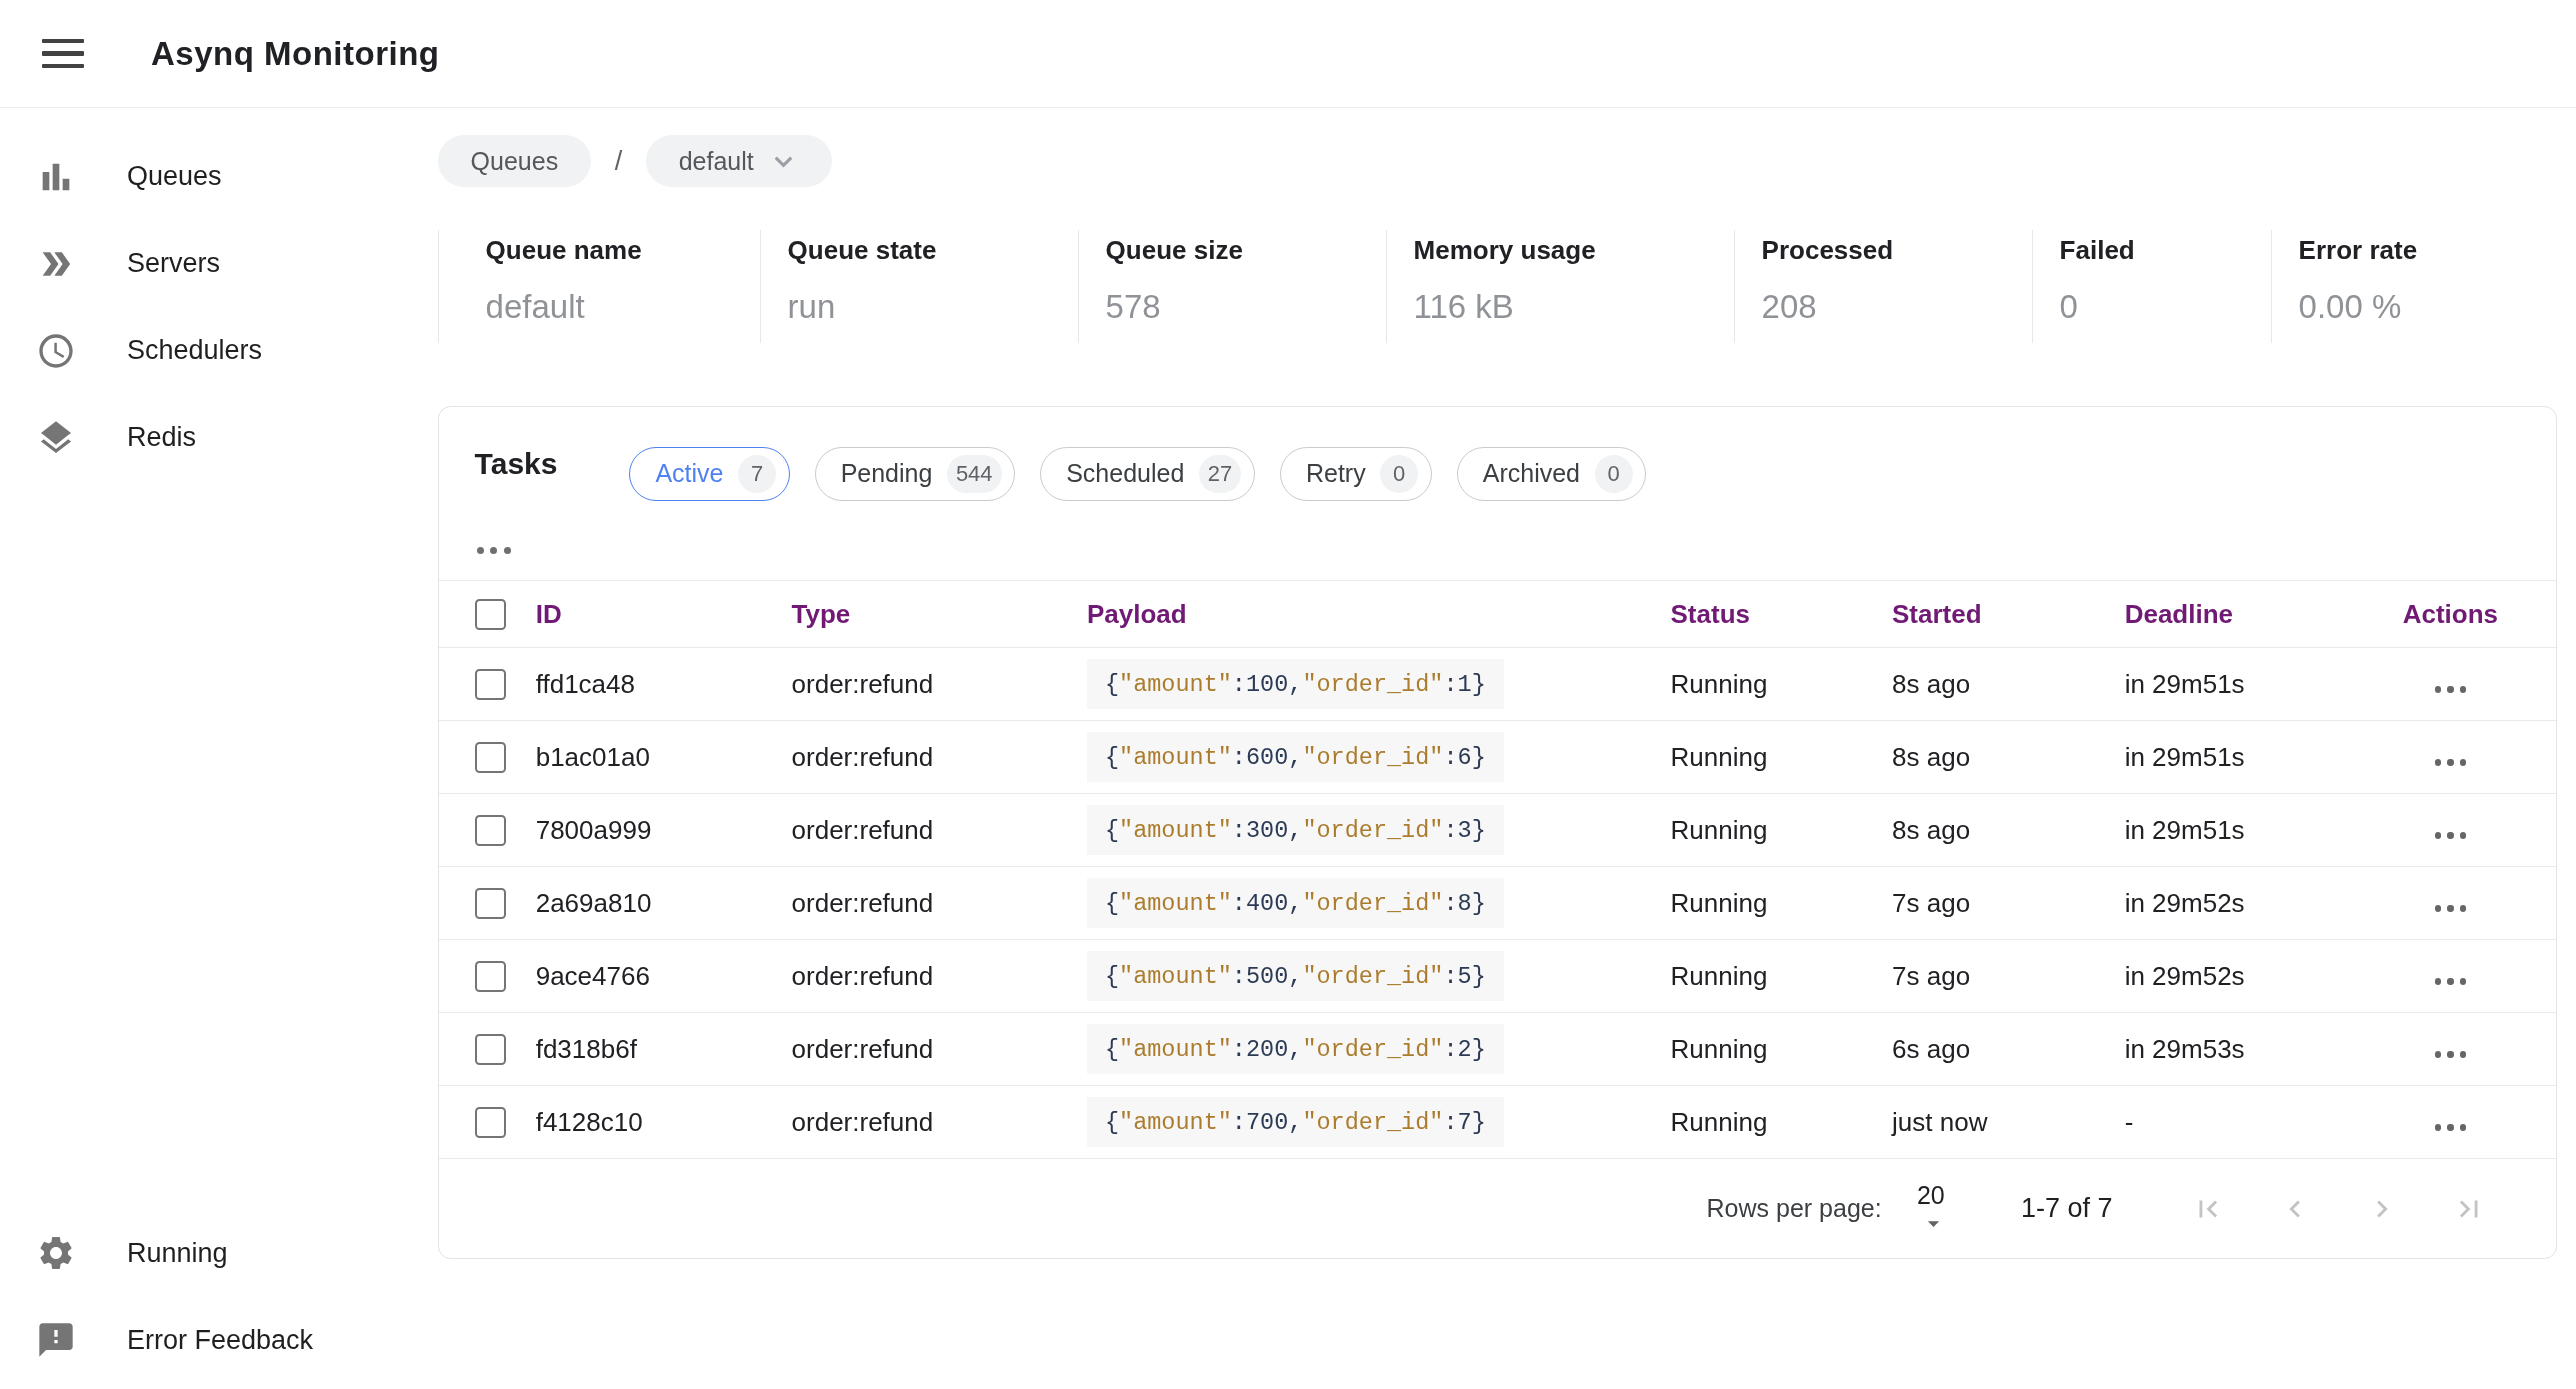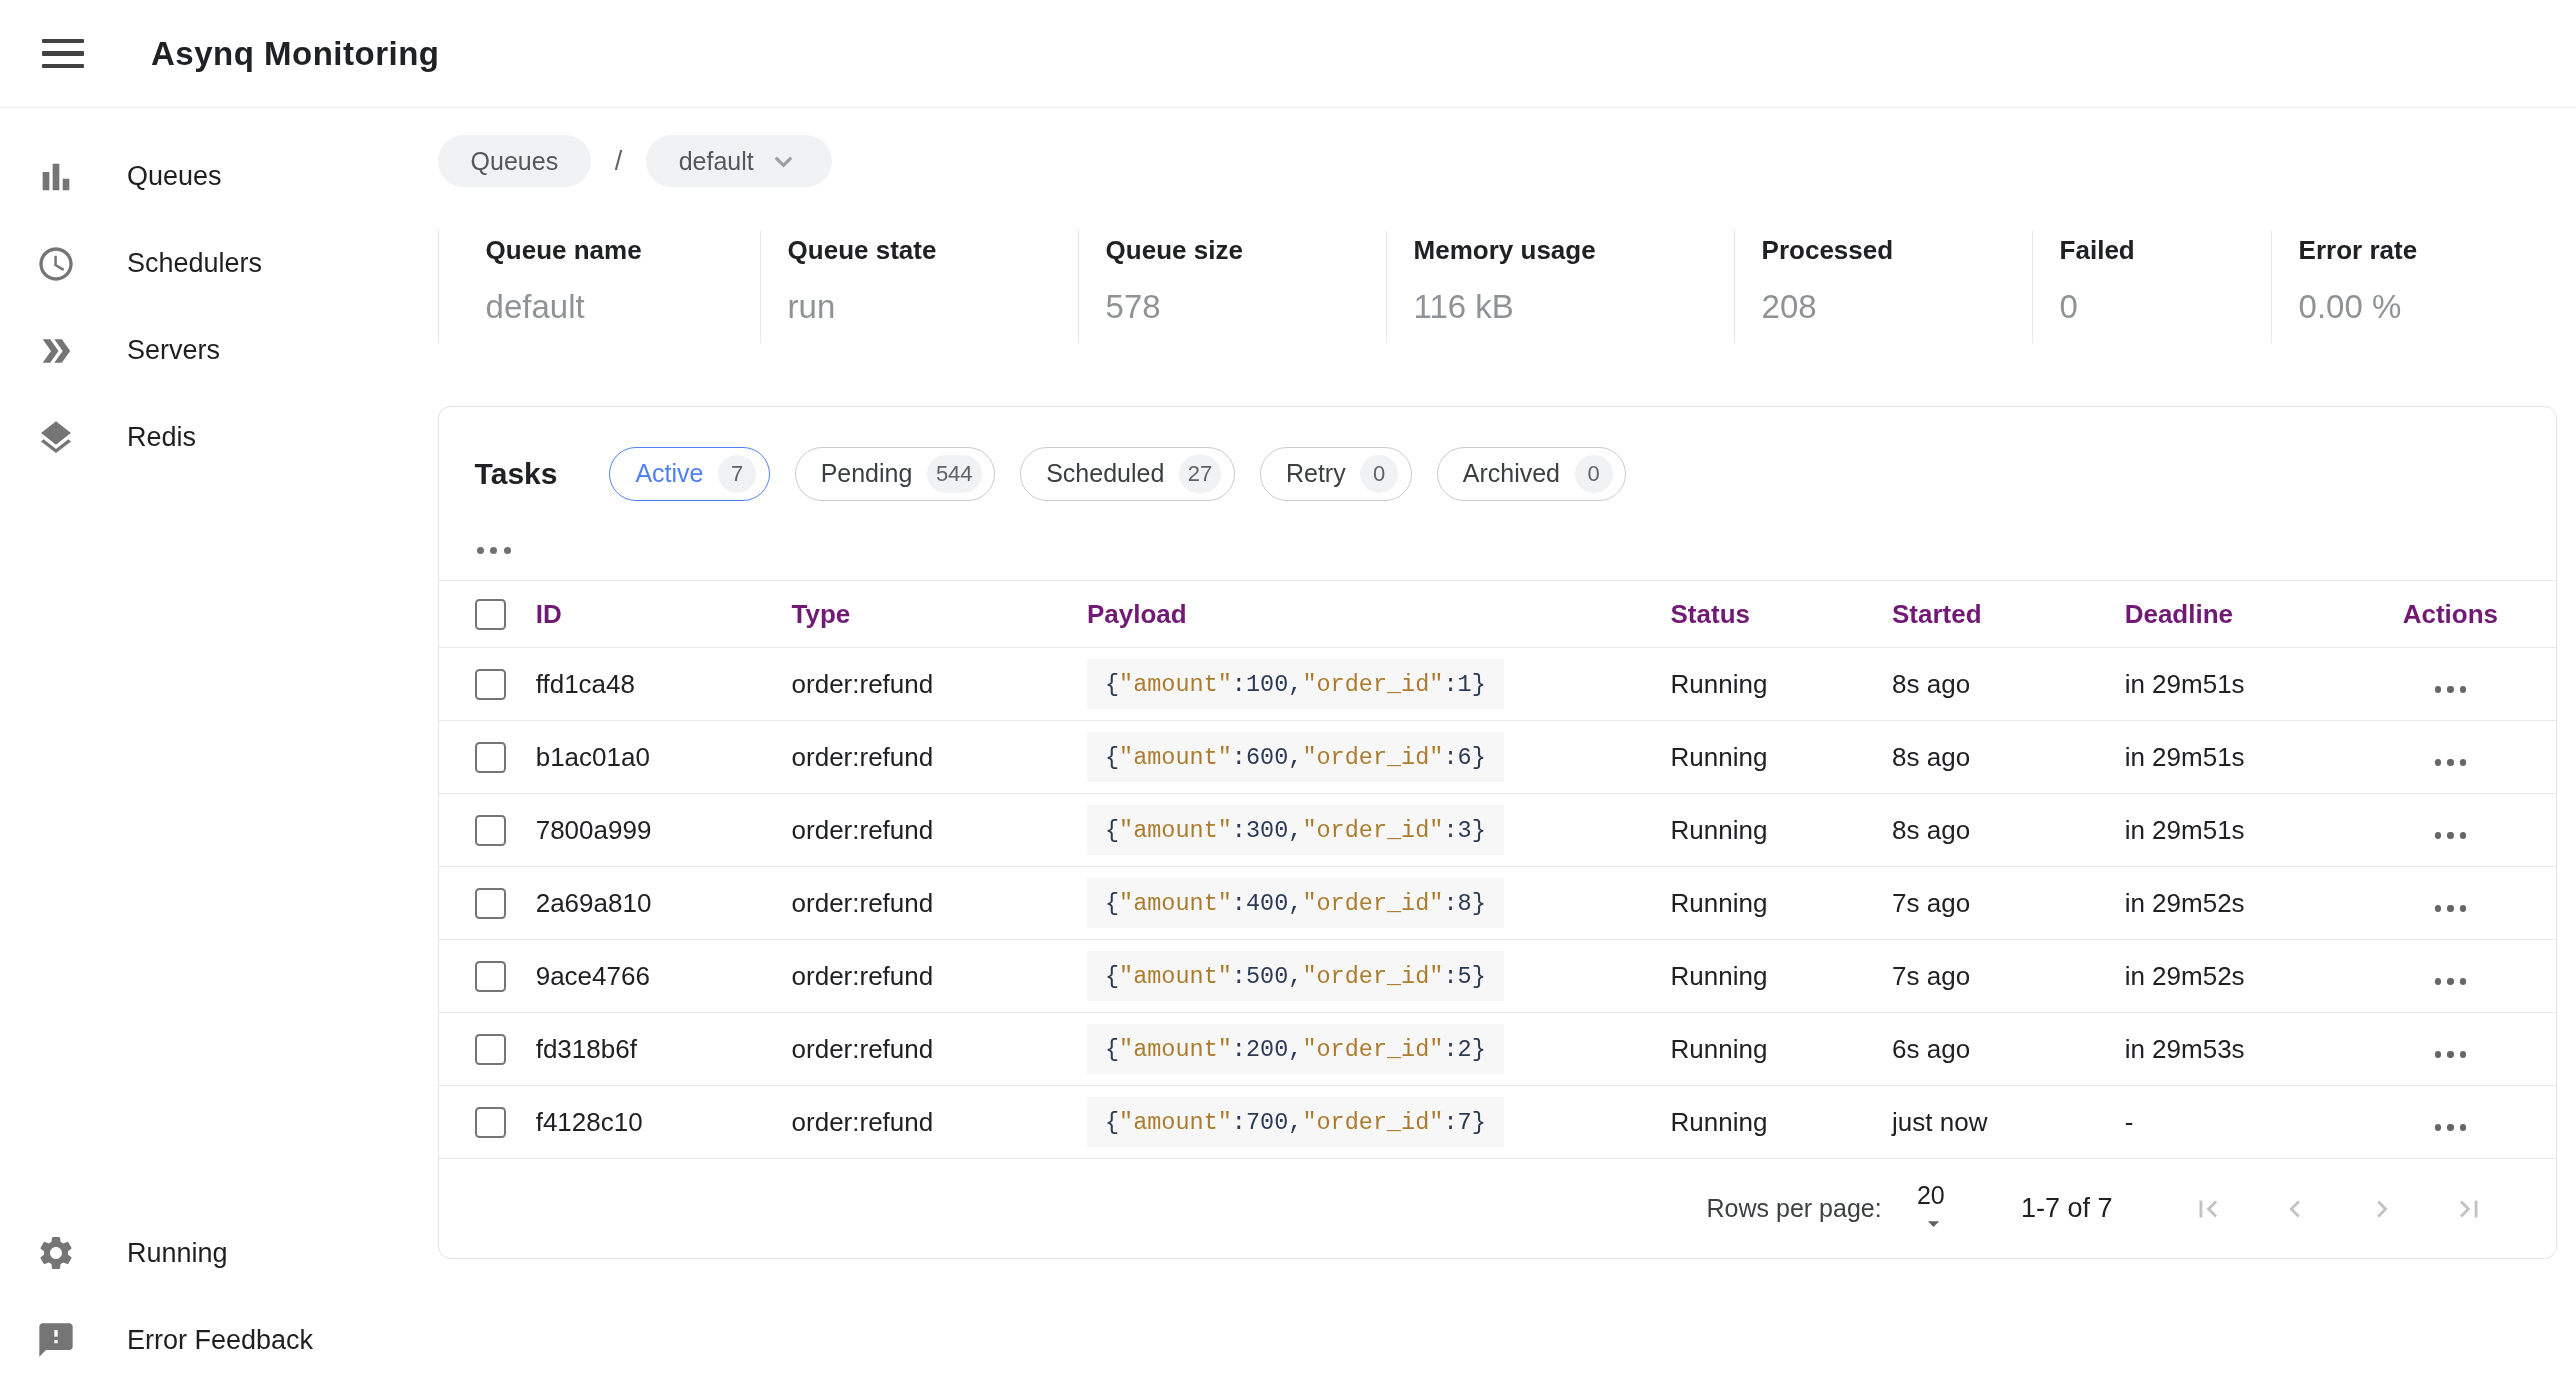--- a/index.html
+++ b/index.html
@@ -29,21 +29,21 @@
   
   .stats { display:flex; margin-top:43px; }
   .stat { border-left:1.8px solid #e8e8e8; padding:5.4px 0 16.3px 27px; }
   .stat-label { font-size:26px; font-weight:700; color:#202124; }
   .stat-value { font-size:33px; color:#8f9296; margin-top:22px; }
   .stat:nth-child(1){width:322px;padding-left:47px;} .stat:nth-child(2){width:318px;} .stat:nth-child(3){width:308px;}
   .stat:nth-child(4){width:348px;} .stat:nth-child(5){width:298px;} .stat:nth-child(6){width:239px;} .stat:nth-child(7){width:280px;}
 
   
   .card { margin-top:63px; border:1.8px solid #e3e3e3; border-radius:12.6px; width:2119px; background:#fff; }
-  .card-head { display:flex; align-items:center; padding:40px 36px 0 36px; }
+  .card-head { display:flex; padding:40px 36px 0 36px;gap:20px; }
   .card-title { font-size:30px; font-weight:700; color:#202124; margin-right:52px; }
   .chips { display:flex; gap:25px; }
   .chip { height:54px; border:1.8px solid #c9cbcc; border-radius:27px; display:flex; align-items:center; padding:0 12.6px 0 25px; cursor:pointer; background:#fff; }
   .chip-label { font-size:25px; font-weight:500; color:#3c4043; }
   .chip-count { min-width:38px; height:38px; border-radius:19px; background:#f1f2f3; color:#5f6368; font-size:22px; display:flex; align-items:center; justify-content:center; margin-left:14.5px; padding:0 9px; }
   .chip.active { border-color:#4f81f1; }
   .chip.active .chip-label { color:#4f81f1; }
 
   .more-row { padding:40px 0 0 38px; }
   .dots { display:inline-flex; gap:6.3px; align-items:center; cursor:pointer; }
@@ -90,30 +90,30 @@
   <div class="sidebar">
     <div>
       <div class="nav-item">
         <svg viewBox="0 0 24 24">
             <path d="M4 9h4v11H4zM10 4h4v16h-4zM16 13h4v7h-4z"></path>
           </svg>
         <span class="nav-label">Queues</span>
       </div>
       <div class="nav-item">
         <svg viewBox="0 0 24 24">
-            <path d="M11.99 2C6.47 2 2 6.48 2 12s4.47 10 9.99 10C17.52 22 22 17.52 22 12S17.52 2 11.99 2zm.01 18c-4.42 0-8-3.58-8-8s3.58-8 8-8 8 3.58 8 8-3.58 8-8 8zM12.5 7H11v6l5.25 3.15.75-1.23-4.5-2.67z"></path>
-          </svg>
-        <span class="nav-label">Schedulers</span>
-      </div>
-      <div class="nav-item">
-        <svg viewBox="0 0 24 24">
             <path d="M15.5 5H11l5 7-5 7h4.5l5-7z"></path>
             <path d="M8.5 5H4l5 7-5 7h4.5l5-7z"></path>
           </svg>
         <span class="nav-label">Servers</span>
+      </div>
+      <div class="nav-item">
+        <svg viewBox="0 0 24 24">
+            <path d="M11.99 2C6.47 2 2 6.48 2 12s4.47 10 9.99 10C17.52 22 22 17.52 22 12S17.52 2 11.99 2zm.01 18c-4.42 0-8-3.58-8-8s3.58-8 8-8 8 3.58 8 8-3.58 8-8 8zM12.5 7H11v6l5.25 3.15.75-1.23-4.5-2.67z"></path>
+          </svg>
+        <span class="nav-label">Schedulers</span>
       </div>
       <div class="nav-item">
         <svg viewBox="0 0 24 24">
             <path d="M11.99 18.54l-7.37-5.73L3 14.07l9 7 9-7-1.63-1.27-7.38 5.74zM12 16l7.36-5.73L21 9l-9-7-9 7 1.63 1.27L12 16z"></path>
           </svg>
         <span class="nav-label">Redis</span>
       </div>
     </div>
     <div>
       <div class="nav-item">

